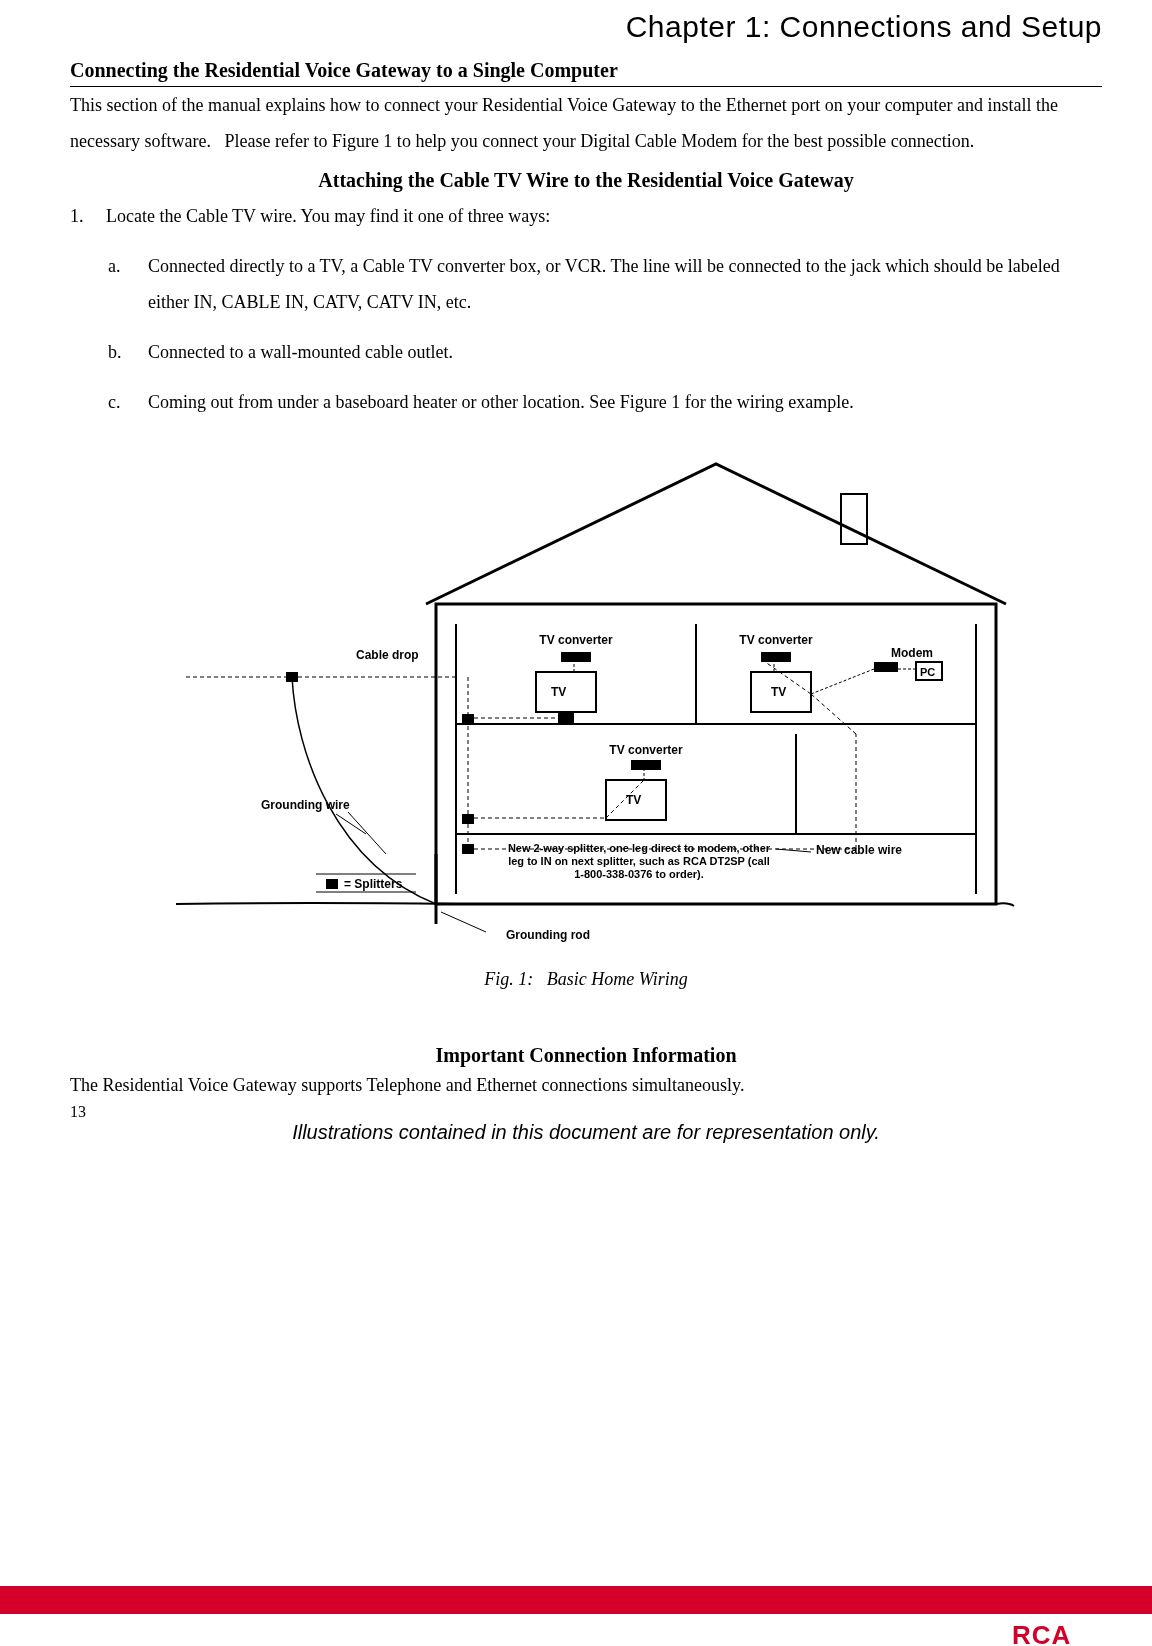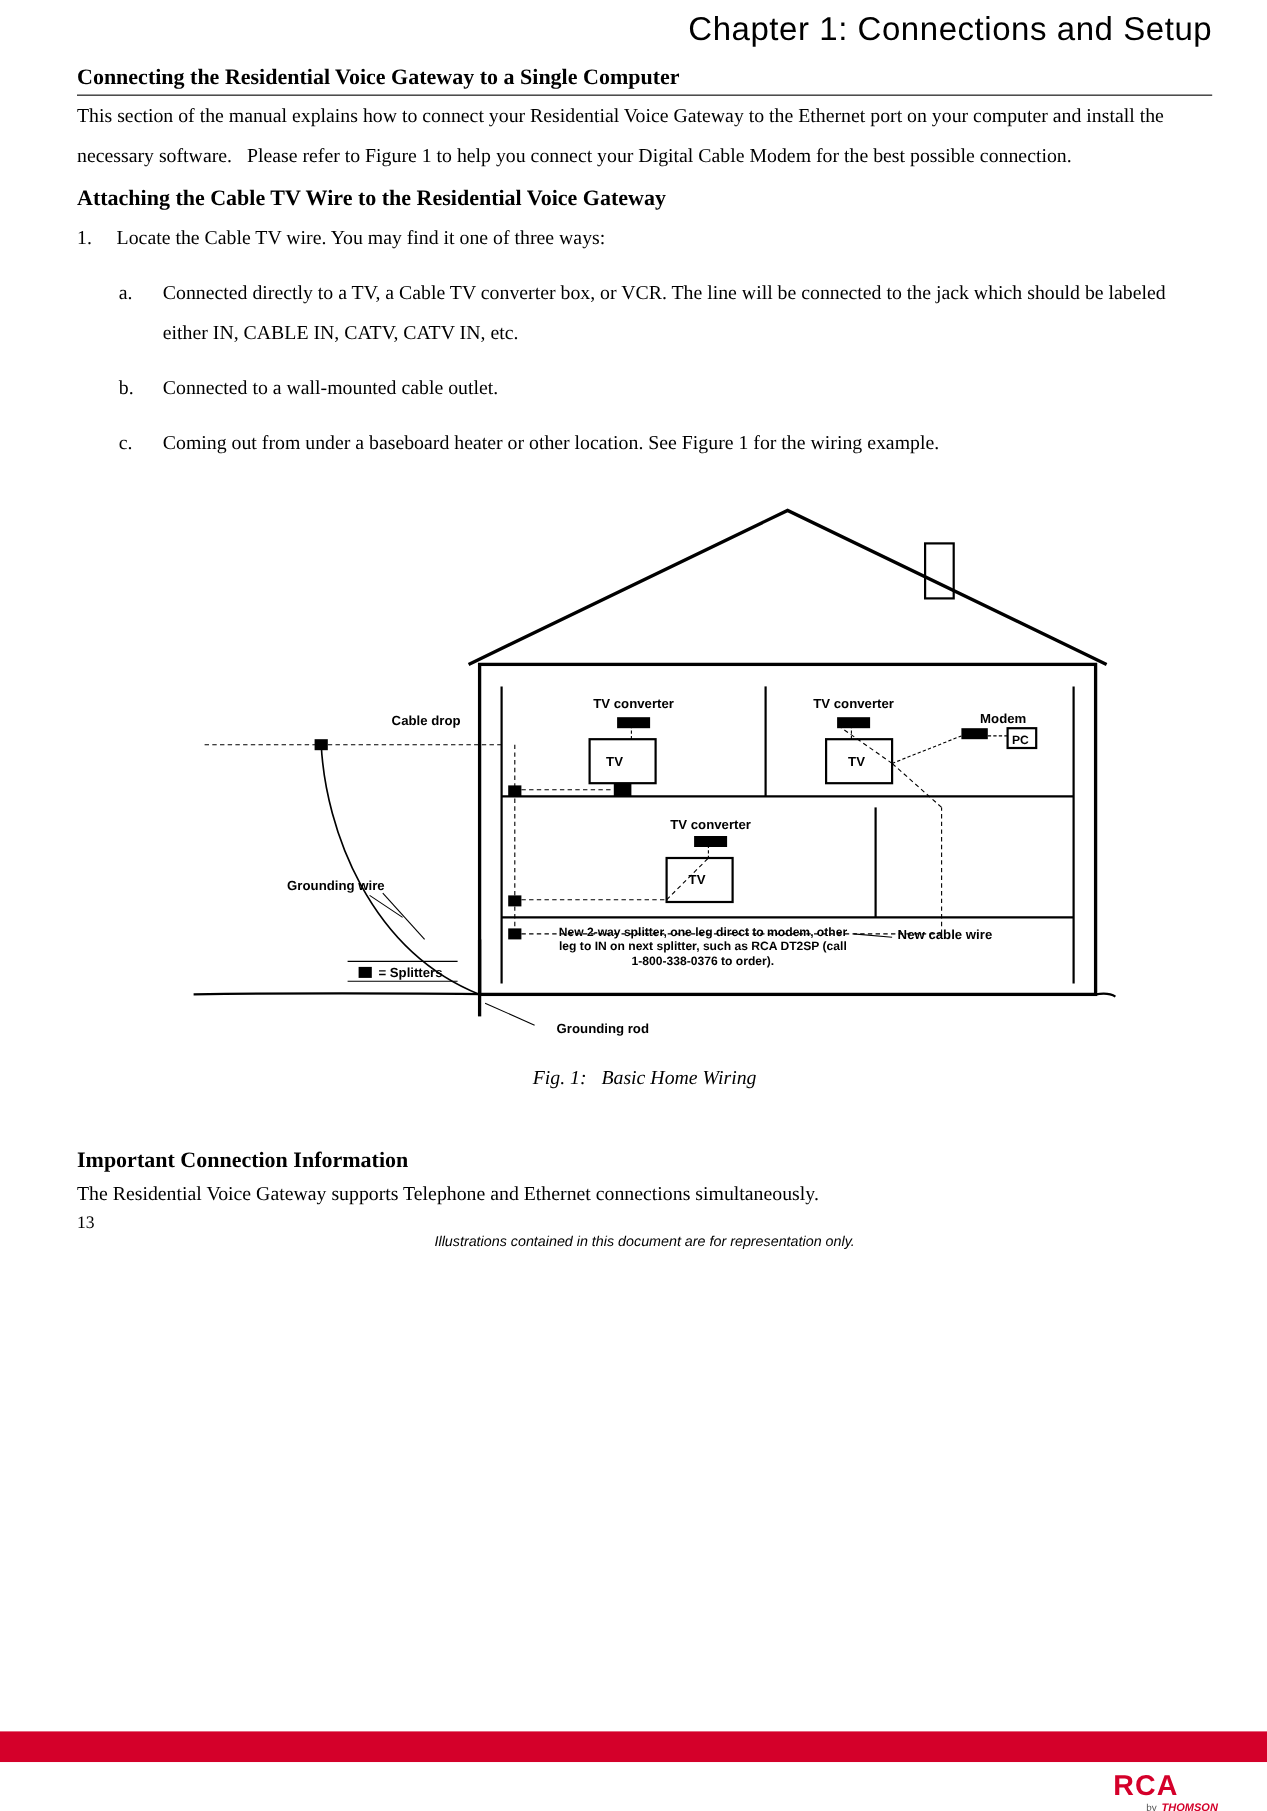--- a/index.html
+++ b/index.html
@@ -5,21 +5,21 @@
   body {
     font-family: "Times New Roman", Times, serif;
     font-size: 18px;
     color: #000;
     margin: 0;
     padding: 0;
     background: #fff;
     width: 1152px;
   }
   .page {
-    padding: 0 50px 4px 70px;
+    padding: 0 50px 16px 70px;
     position: relative;
     min-height: 1560px;
   }
   .chapter-header {
     font-family: "Lucida Sans", "Lucida Grande", Arial, sans-serif;
     text-align: right;
     font-size: 30px;
     color: #000;
     margin: 10px 0 15px 0;
     letter-spacing: 0.5px;
@@ -31,20 +31,21 @@
     padding-bottom: 4px;
   }
   .body-text {
     line-height: 2.0;
     margin-bottom: 10px;
   }
   .sub-heading {
     font-weight: bold;
     font-size: 20px;
     margin-top: 8px;
+    text-align: center;
   }
   .numbered {
     display: flex;
     margin: 6px 0 14px 0;
     line-height: 2.0;
   }
   .numbered .num { width: 36px; flex-shrink:0; }
   .lettered {
     display: flex;
     margin: 0 0 14px 38px;
@@ -68,21 +69,21 @@
     font-size: 18px;
   }
   .footer-pagenum {
     text-align:left;
     font-size:16px;
   }
   .footer-text {
     text-align:center;
     font-family: "Lucida Sans", "Lucida Grande", Arial, sans-serif;
     font-style: italic;
-    font-size: 13px;
+    font-size: 20px;
   }
   .red-bar {
     height: 28px;
     background: #d4002a;
     width: 100%;
   }
   .logo-row {
     background:#fff;
     text-align:right;
     padding: 6px 30px 12px 0;

